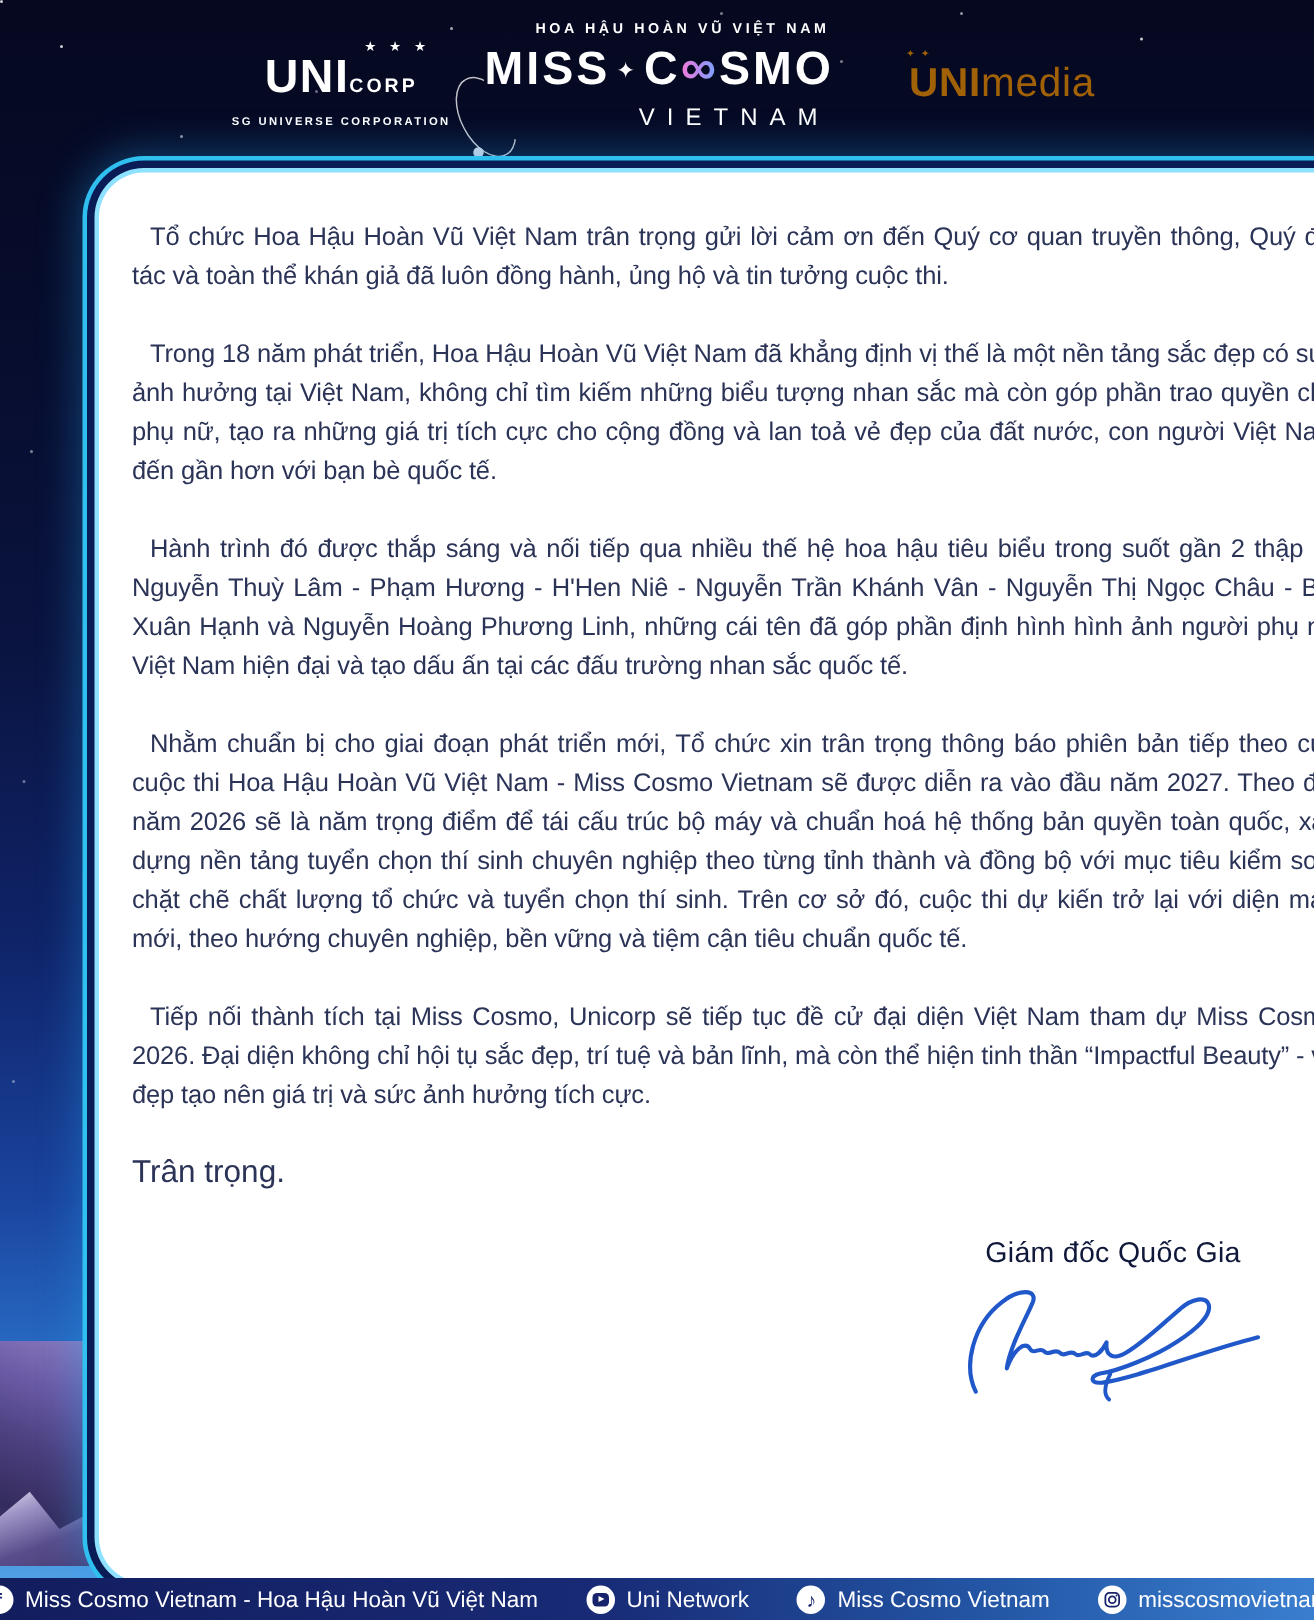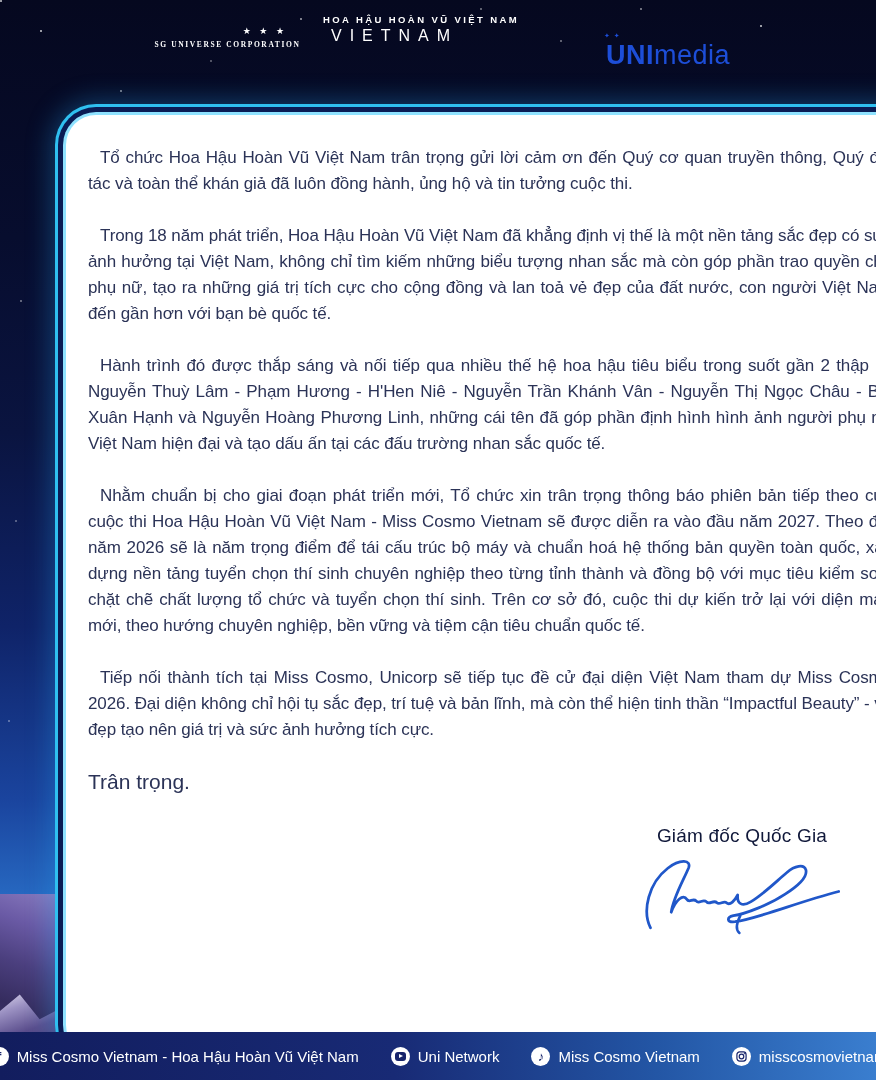--- a/index.html
+++ b/index.html
@@ -44,37 +44,37 @@
     background:linear-gradient(150deg,#f4f8fc 0%,#cfe3f2 35%,#8fb4d8 70%,#6f94c2 100%);
     clip-path:polygon(0 55%,25% 20%,50% 60%,75% 25%,100% 50%,100% 100%,0 100%);
   }
 
   
   .logo-unicorp { position:absolute; left:150px; top:26px; width:155px; text-align:center; color:#fff; }
   .uc-stars { display:block; text-align:right; font-size:9px; letter-spacing:3px; color:#fff; padding-right:18px; line-height:10px; }
   .uc-main { display:block; line-height:30px; white-space:nowrap; }
   .uc-uni { font-size:31px; font-weight:bold; letter-spacing:1px; }
   .uc-corp { font-size:13px; font-weight:bold; letter-spacing:2px; vertical-align:baseline; }
-  .uc-sub { display:block; font-size:7.5px; font-weight:bold; letter-spacing:1.6px; margin-top:4px; white-space:nowrap;font-family:Liberation Serif, serif; }
+  .uc-sub { display:block; font-size:7.5px; font-weight:bold; letter-spacing:1.6px; margin-top:4px; white-space:nowrap; }
 
-  .logo-cosmo { position:absolute; left:0; right:0; top:14px; margin:auto; width:230px; text-align:left; color:#fff; }
+  .logo-cosmo { position:absolute; left:0; right:0; top:14px; margin:auto; width:230px; text-align:right; color:#fff; }
   .mc-tagline { display:block; font-size:9.5px; font-weight:bold; letter-spacing:2.4px; white-space:nowrap; }
   .mc-main { display:block; font-size:31px; font-weight:bold; letter-spacing:2px; line-height:40px; white-space:nowrap; position:relative; }
   .mc-star { font-size:15px; vertical-align:4px; margin:0 4px; }
   .mc-inf {
     font-weight:bold; font-size:33px;
     background:linear-gradient(90deg,#f07ad6,#b48cf0,#6fa6ff);
     -webkit-background-clip:text; background-clip:text; color:transparent;
   }
   .mc-country { display:block; font-size:16px; font-weight:400; letter-spacing:8px; margin-top:2px; padding-left:8px; }
   .mc-orbit { position:absolute; left:-16px; top:24px; width:34px; height:58px; border:1.5px solid rgba(255,255,255,.75);
     border-radius:50%; transform:rotate(-28deg); border-right-color:transparent; }
   .mc-orbit::after { content:""; position:absolute; left:-3px; bottom:6px; width:7px; height:7px; background:#cfd6e6; border-radius:50%; }
 
-  .logo-unimedia { position:absolute; left:606px; top:40px; color:#1d4ed8; white-space:nowrap; }
+  .logo-unimedia { position:absolute; left:606px; top:40px; color:#a16207; white-space:nowrap; }
   .um-uni { font-size:27px; font-weight:bold; letter-spacing:.5px; position:relative; }
   .um-uni::before { content:"✦ ✦"; position:absolute; left:-2px; top:-8px; font-size:7px; letter-spacing:1px; }
   .um-media { font-size:27px; font-weight:300; letter-spacing:.5px; }
 
   
   .card {
     position:absolute; left:66px; top:115px; width:848px; height:940px;
     background:#fff; border-radius:30px;
     box-shadow: 0 0 0 3px #8fe2ff, 0 0 0 8px #0a1c55, 0 0 0 11px #2fc0f0, 0 0 26px 14px rgba(35,160,235,.35);
     padding:30px 22px 0 22px;
@@ -84,46 +84,51 @@
     font-size:17px; line-height:26px; text-align:justify; text-indent:12px;
     margin-bottom:26px; letter-spacing:-0.1px;
   }
   .closing { font-size:21px; line-height:26px; }
   .sign-block { width:280px; margin:30px 10px 0 auto; text-align:center; }
   .sign-title { font-size:19px; font-weight:normal; color:#10183a; letter-spacing:.2px; }
   .sign-svg { width:210px; height:82px; margin:10px auto 6px auto; display:block; }
 
   
   .footer {
-    position:absolute; left:0; bottom:0; width:876px; height:48px; z-index:5;
+    position:absolute; left:0; bottom:0; width:876px; height:28px; z-index:5;
     background:linear-gradient(90deg,#121d5e 0%,#182a75 45%,#2356a5 75%,#3a7ecf 100%);
     display:flex; align-items:center; justify-content:center; gap:32px;
     color:#fff; font-size:15px;
   }
   .f-item { display:flex; align-items:center; gap:8px; white-space:nowrap; cursor:pointer; }
   .sicon { width:19px; height:19px; border-radius:50%; background:#fff; color:#17246b;
     display:inline-flex; align-items:center; justify-content:center; font-weight:bold; font-size:13px; flex:0 0 auto; }
   .sicon svg { display:block; }
   .yt-box { width:11px; height:9px; background:#17246b; border-radius:3px; display:flex; align-items:center; justify-content:center; }
   .yt-box::after { content:""; width:0; height:0; border-left:4px solid #fff; border-top:2.5px solid transparent; border-bottom:2.5px solid transparent; margin-left:1px; }
 </style>
 </head>
 <body>
 
 <div class="stars"></div>
 <div class="photo-left"></div>
 <div class="photo-right"></div>
 
 <div class="logo-unicorp">
   <span class="uc-stars">★ ★ ★</span>
+  <span class="uc-main"><span class="uc-uni">UNI</span><span class="uc-corp">CORP</span></span>
   <span class="uc-sub">SG UNIVERSE CORPORATION</span>
 </div>
 
 <div class="logo-cosmo">
   <span class="mc-tagline">HOA HẬU HOÀN VŨ VIỆT NAM</span>
+  <span class="mc-main">
+    <span class="mc-orbit"></span>
+    <span>MISS</span><span class="mc-star">✦</span><span>C</span><span class="mc-inf">∞</span><span>SMO</span>
+  </span>
   <span class="mc-country">VIETNAM</span>
 </div>
 
 <div class="logo-unimedia">
   <span class="um-uni">UNI</span><span class="um-media">media</span>
 </div>
 
 <div class="card">
   <p>Tổ chức Hoa Hậu Hoàn Vũ Việt Nam trân trọng gửi lời cảm ơn đến Quý cơ quan truyền thông, Quý đối tác và toàn thể khán giả đã luôn đồng hành, ủng hộ và tin tưởng cuộc thi.</p>
   <p>Trong 18 năm phát triển, Hoa Hậu Hoàn Vũ Việt Nam đã khẳng định vị thế là một nền tảng sắc đẹp có sức ảnh hưởng tại Việt Nam, không chỉ tìm kiếm những biểu tượng nhan sắc mà còn góp phần trao quyền cho phụ nữ, tạo ra những giá trị tích cực cho cộng đồng và lan toả vẻ đẹp của đất nước, con người Việt Nam đến gần hơn với bạn bè quốc tế.</p>

